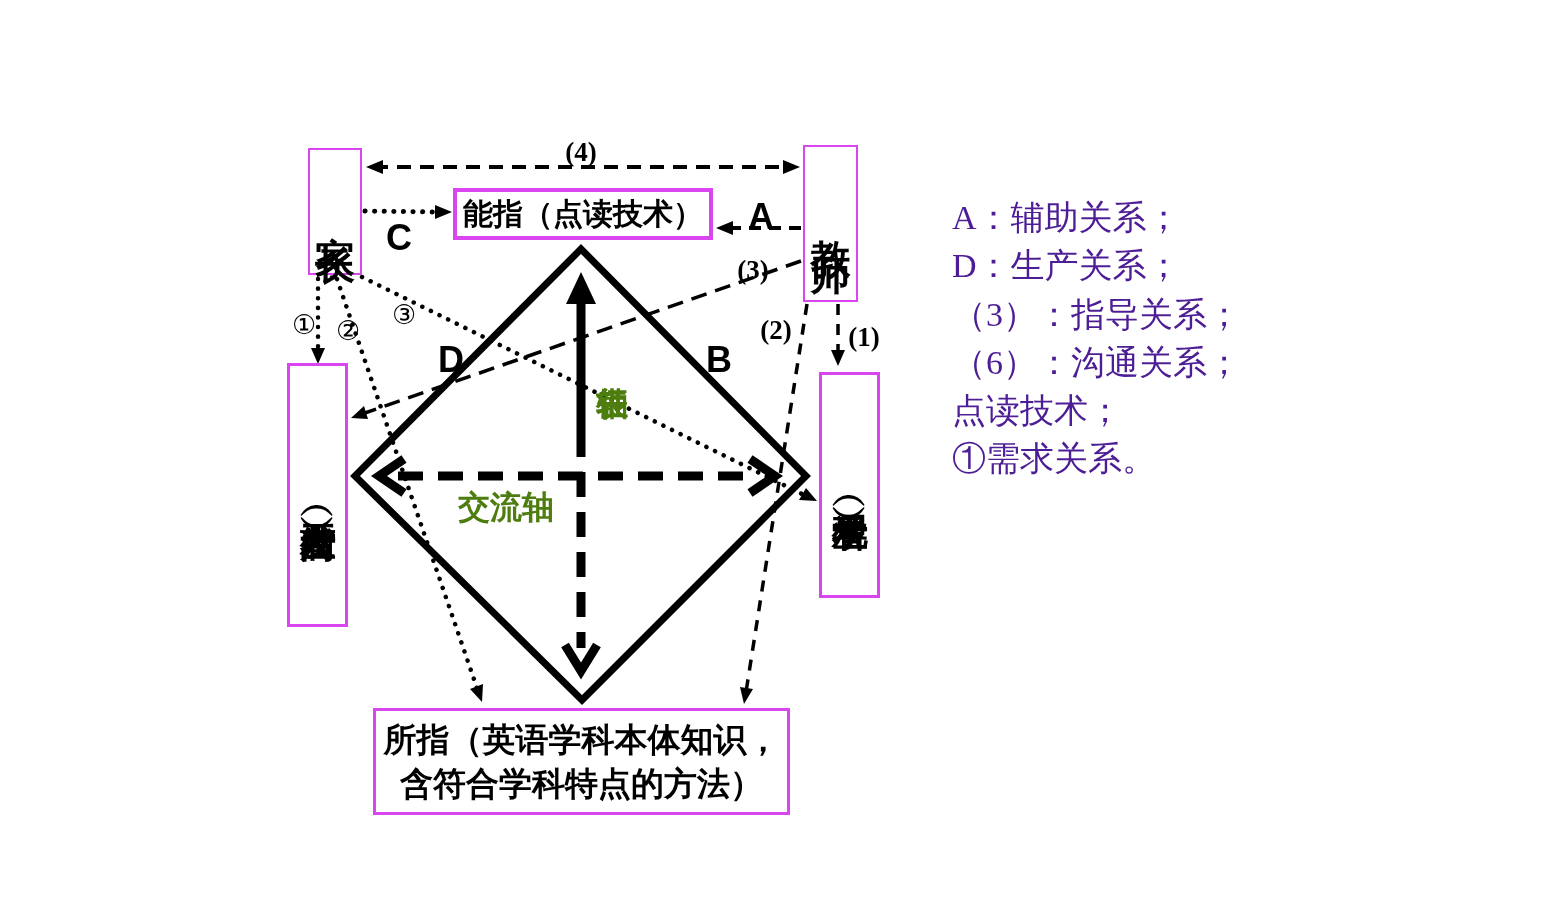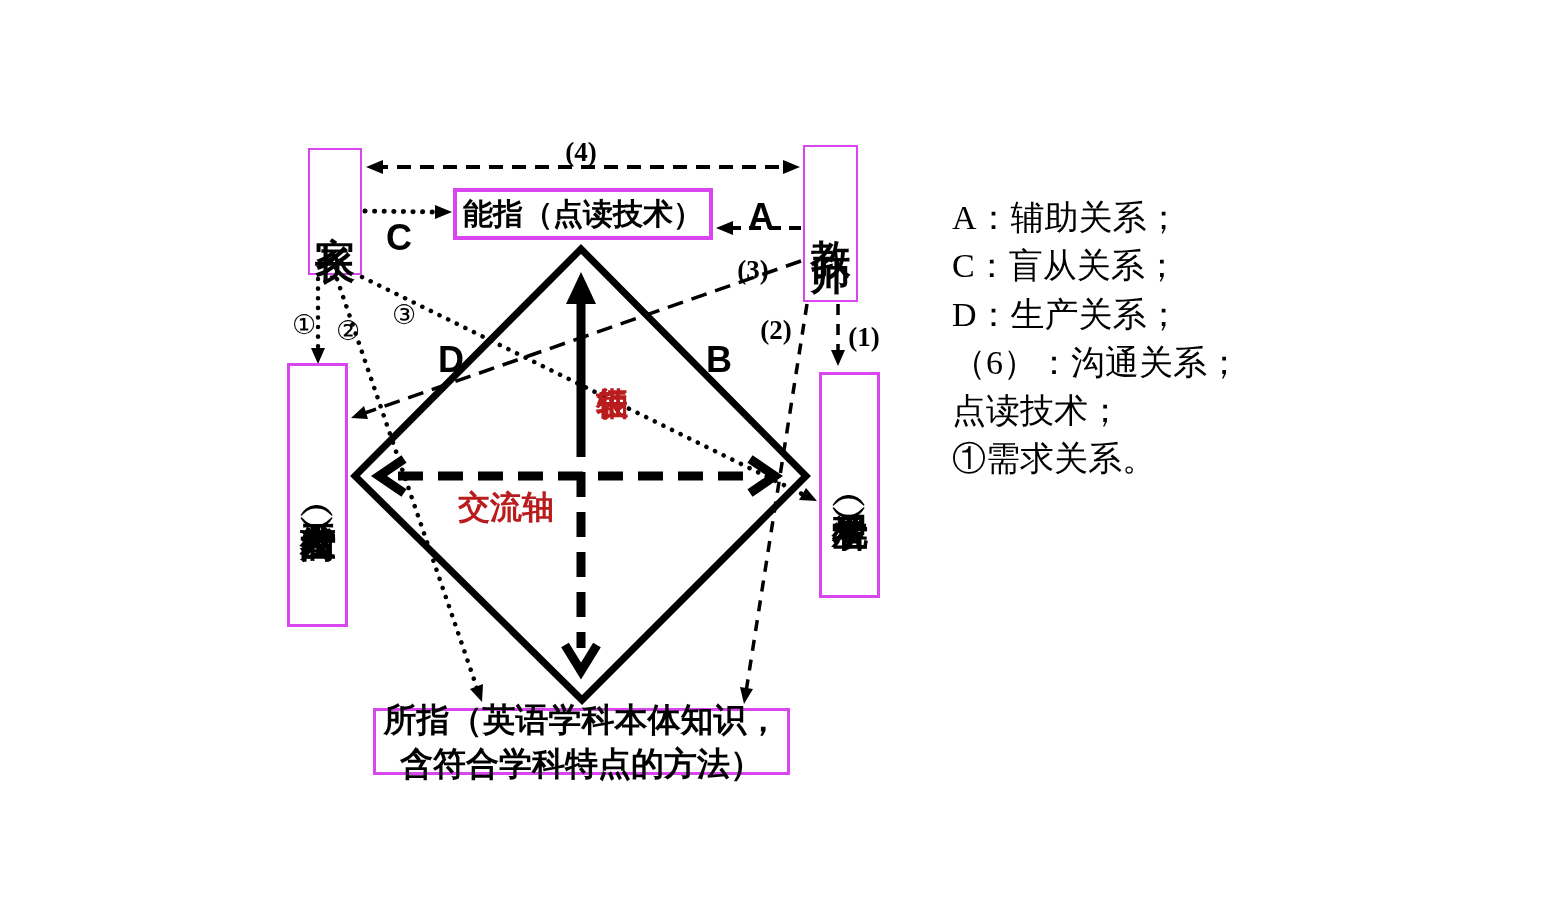--- a/index.html
+++ b/index.html
@@ -16,26 +16,26 @@
   }
   .vtext{writing-mode:vertical-rl;text-orientation:mixed;}
   .lbl{
     position:absolute;transform:translate(-50%,-50%);white-space:nowrap;
     color:#000;font-weight:bold;line-height:1;
   }
   .letter{font-family:"Liberation Sans", sans-serif;font-size:36px;}
   .paren{font-family:"Liberation Serif", serif;font-size:27px;}
   .circ{font-family:"Liberation Serif", serif;font-size:27px;font-weight:normal;}
   .axis-label{
-    position:absolute;color:#b91c1c;font-weight:bold;font-size:32px;line-height:1.02;
+    position:absolute;color:#4d7c0f;font-weight:bold;font-size:32px;line-height:1.02;
     font-family:"Liberation Serif", serif;white-space:nowrap;
   }
   #legend{
     position:absolute;left:952px;top:194px;width:420px;
-    font-size:34px;line-height:48.3px;font-weight:normal;color:#000000;
+    font-size:34px;line-height:48.3px;font-weight:normal;color:#4c1d95;
     font-family:"Liberation Serif", serif;white-space:nowrap;
   }
 </style>
 </head>
 <body>
 
 <div id="canvas">
 
   <svg id="wires" viewBox="0 0 1560 900">
 
@@ -92,21 +92,21 @@
   </div>
 
   <div class="box vtext" style="left:287px;top:363px;width:61px;height:264px;border-width:3px;font-size:36px;">
     <span>生产者（开发商）</span>
   </div>
 
   <div class="box vtext" style="left:819px;top:372px;width:61px;height:226px;border-width:3px;font-size:36px;">
     <span>观看者（学生）</span>
   </div>
 
-  <div class="box" style="left:373px;top:708px;width:417px;height:67px;border-width:3px;font-size:33px;line-height:44px;flex-direction:column;">
+  <div class="box" style="left:373px;top:708px;width:417px;height:107px;border-width:3px;font-size:33px;line-height:44px;flex-direction:column;">
     <div>所指（英语学科本体知识，</div>
     <div>含符合学科特点的方法）</div>
   </div>
 
   <div class="axis-label vtext" style="left:596px;top:362px;">表征轴</div>
   <div class="axis-label" style="left:458px;top:491px;">交流轴</div>
 
   <div class="lbl paren" style="left:581px;top:152px;">(4)</div>
   <div class="lbl letter" style="left:399px;top:238px;">C</div>
   <div class="lbl letter" style="left:761px;top:217px;">A</div>
@@ -114,20 +114,20 @@
   <div class="lbl paren" style="left:776px;top:330px;">(2)</div>
   <div class="lbl paren" style="left:864px;top:337px;">(1)</div>
   <div class="lbl letter" style="left:451px;top:360px;">D</div>
   <div class="lbl letter" style="left:719px;top:360px;">B</div>
   <div class="lbl circ" style="left:304px;top:325px;">①</div>
   <div class="lbl circ" style="left:348px;top:331px;">②</div>
   <div class="lbl circ" style="left:404px;top:315px;">③</div>
 
   <div id="legend">
     <div>A：辅助关系；</div>
-    <div>C：盲从关系；</div>
     <div>D：生产关系；</div>
+    <div>（3）：指导关系；</div>
     <div>（6）：沟通关系；</div>
     <div>点读技术；</div>
     <div>①需求关系。</div>
   </div>
 
 </div>
 
 </body></html>

